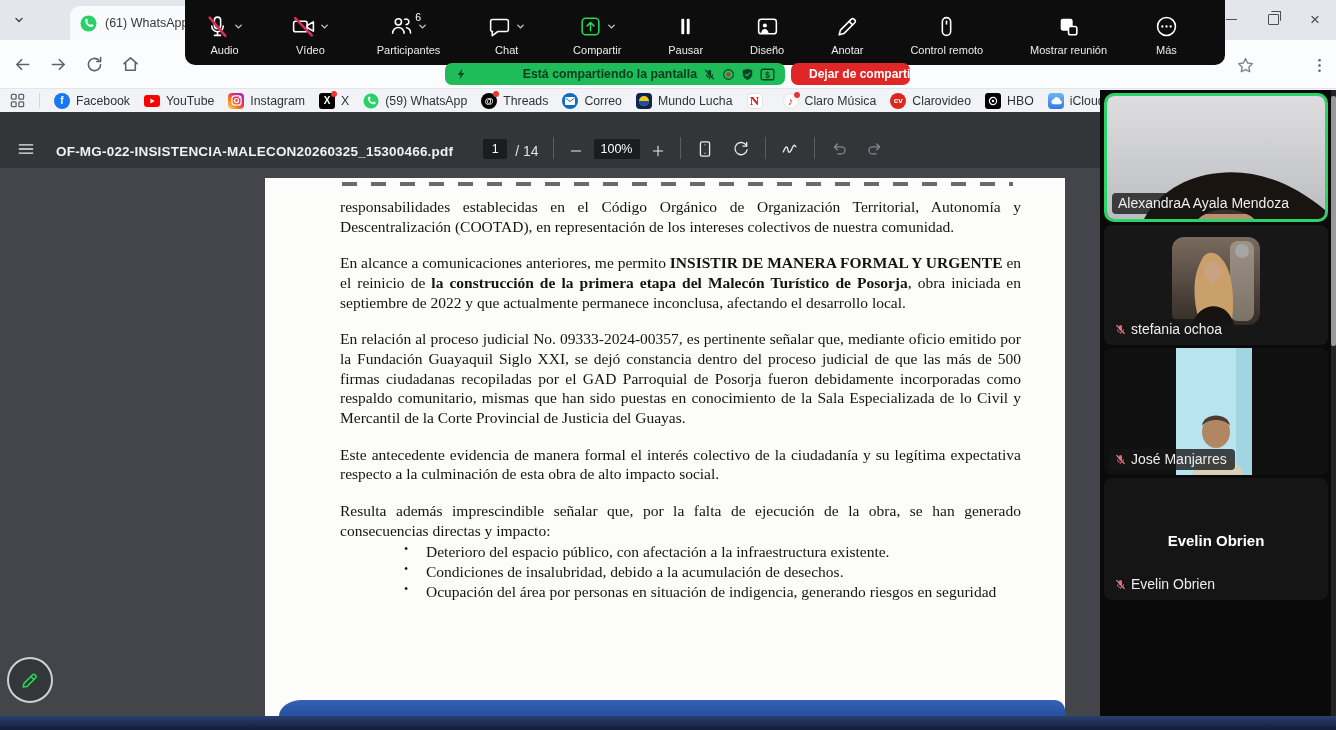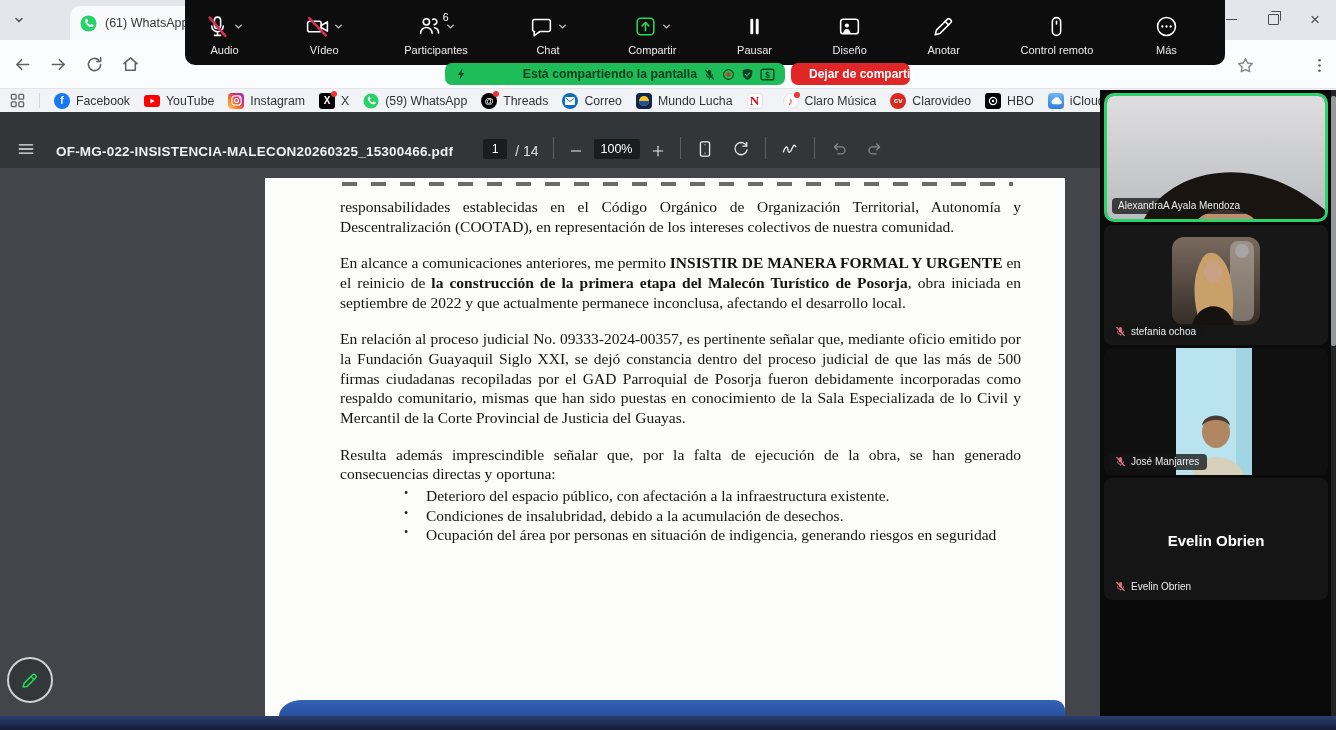--- a/index.html
+++ b/index.html
@@ -90,21 +90,21 @@
 
   
   .vpanel{position:absolute;left:1100px;top:90px;width:236px;height:626px;background:#0a0a0a;z-index:25;}
   .tile{position:absolute;left:4px;width:224px;border-radius:8px;overflow:hidden;background:#171717;}
   .tile-1{top:3px;height:129px;border:3px solid #2bd468;border-radius:10px;box-sizing:border-box;background:#2a2a2a;}
   .tile-2{top:135px;height:120px;}
   .tile-3{top:258px;height:127px;background:#101010;}
   .tile-4{top:388px;height:122px;background:#151515;}
   .name-pill{position:absolute;left:5px;bottom:5px;background:rgba(22,22,22,.78);border-radius:4px;
              padding:2px 8px 3px 6px;display:flex;align-items:center;gap:5px;max-width:200px;}
-  .name-pill span{color:#ededed;font-size:10px;white-space:nowrap;}
+  .name-pill span{color:#ededed;font-size:14px;white-space:nowrap;}
   .center-name{position:absolute;left:0;right:0;top:44%;text-align:center;color:#fff;font-size:15px;font-weight:bold;}
   .t1-video{position:absolute;inset:0;}
   .t3-video{position:absolute;left:72px;top:0;width:76px;height:127px;background:#b9e4ef;}
   .side-scroll{position:absolute;right:0;top:0;width:5px;height:626px;background:#232323;}
   .side-thumb{position:absolute;right:0;top:6px;width:5px;height:250px;background:#96989b;border-radius:2px;}
 
   
   .taskbar{position:absolute;left:0;top:716px;width:1336px;height:14px;background:linear-gradient(#2a4070,#131c38);z-index:50;}
 </style>
 </head>
@@ -318,21 +318,22 @@
         <polyline points="14,6 17.5,9.5 14,13"></polyline>
       </svg>
   </div>
 
   <div class="pdf-canvas">
     <div class="pdf-page">
       <div class="cutline"></div>
       <p>responsabilidades establecidas en el Código Orgánico de Organización Territorial, Autonomía y Descentralización (COOTAD), en representación de los intereses colectivos de nuestra comunidad.</p>
       <p><span>En alcance a comunicaciones anteriores, me permito </span><b>INSISTIR DE MANERA FORMAL Y URGENTE</b><span> en el reinicio de </span><b>la construcción de la primera etapa del Malecón Turístico de Posorja</b><span>, obra iniciada en septiembre de 2022 y que actualmente permanece inconclusa, afectando el desarrollo local.</span></p>
       <p>En relación al proceso judicial No. 09333-2024-00357, es pertinente señalar que, mediante oficio emitido por la Fundación Guayaquil Siglo XXI, se dejó constancia dentro del proceso judicial de que las más de 500 firmas ciudadanas recopiladas por el GAD Parroquial de Posorja fueron debidamente incorporadas como respaldo comunitario, mismas que han sido puestas en conocimiento de la Sala Especializada de lo Civil y Mercantil de la Corte Provincial de Justicia del Guayas.</p>
-      <p style="margin-bottom:2px;">Resulta además imprescindible señalar que, por la falta de ejecución de la obra, se han generado consecuencias directas y oportuna:</p>
+      <p>Este antecedente evidencia de manera formal el interés colectivo de la ciudadanía y su legítima expectativa respecto a la culminación de esta obra de alto impacto social.</p>
+      <p style="margin-bottom:2px;">Resulta además imprescindible señalar que, por la falta de ejecución de la obra, se han generado consecuencias directas y impacto:</p>
       <div class="bullet">
           <span class="dot">•</span>
           <span class="btxt">Deterioro del espacio público, con afectación a la infraestructura existente.</span>
         </div>
       <div class="bullet">
           <span class="dot">•</span>
           <span class="btxt">Condiciones de insalubridad, debido a la acumulación de desechos.</span>
         </div>
       <div class="bullet">
           <span class="dot">•</span>
@@ -444,20 +445,29 @@
       <div class="zt-label">Anotar</div>
     </div>
     <div class="zt-btn">
       <div class="zt-iconrow">
         <svg class="zi" width="25" height="25" viewBox="0 0 24 24">
             <rect x="8" y="3.5" width="8" height="17" rx="4"></rect>
             <line x1="12" y1="7" x2="12" y2="9.5"></line>
           </svg>
       </div>
       <div class="zt-label">Control remoto</div>
+    </div>
+    <div class="zt-btn">
+      <div class="zt-iconrow">
+        <svg width="25" height="25" viewBox="0 0 24 24">
+            <rect x="4.5" y="4.5" width="11.5" height="11.5" rx="2" fill="#fff"></rect>
+            <rect x="12" y="12" width="8" height="8" rx="1.8" fill="#0d0d0d" stroke="#fff" stroke-width="1.5"></rect>
+          </svg>
+      </div>
+      <div class="zt-label">Mostrar reunión</div>
     </div>
     <div class="zt-btn">
       <div class="zt-iconrow">
         <svg class="zi" width="25" height="25" viewBox="0 0 24 24">
             <circle cx="12" cy="12" r="8.6"></circle>
             <circle cx="8" cy="12" r="1.1" fill="#fff" stroke="none"></circle>
             <circle cx="12" cy="12" r="1.1" fill="#fff" stroke="none"></circle>
             <circle cx="16" cy="12" r="1.1" fill="#fff" stroke="none"></circle>
           </svg>
       </div>

